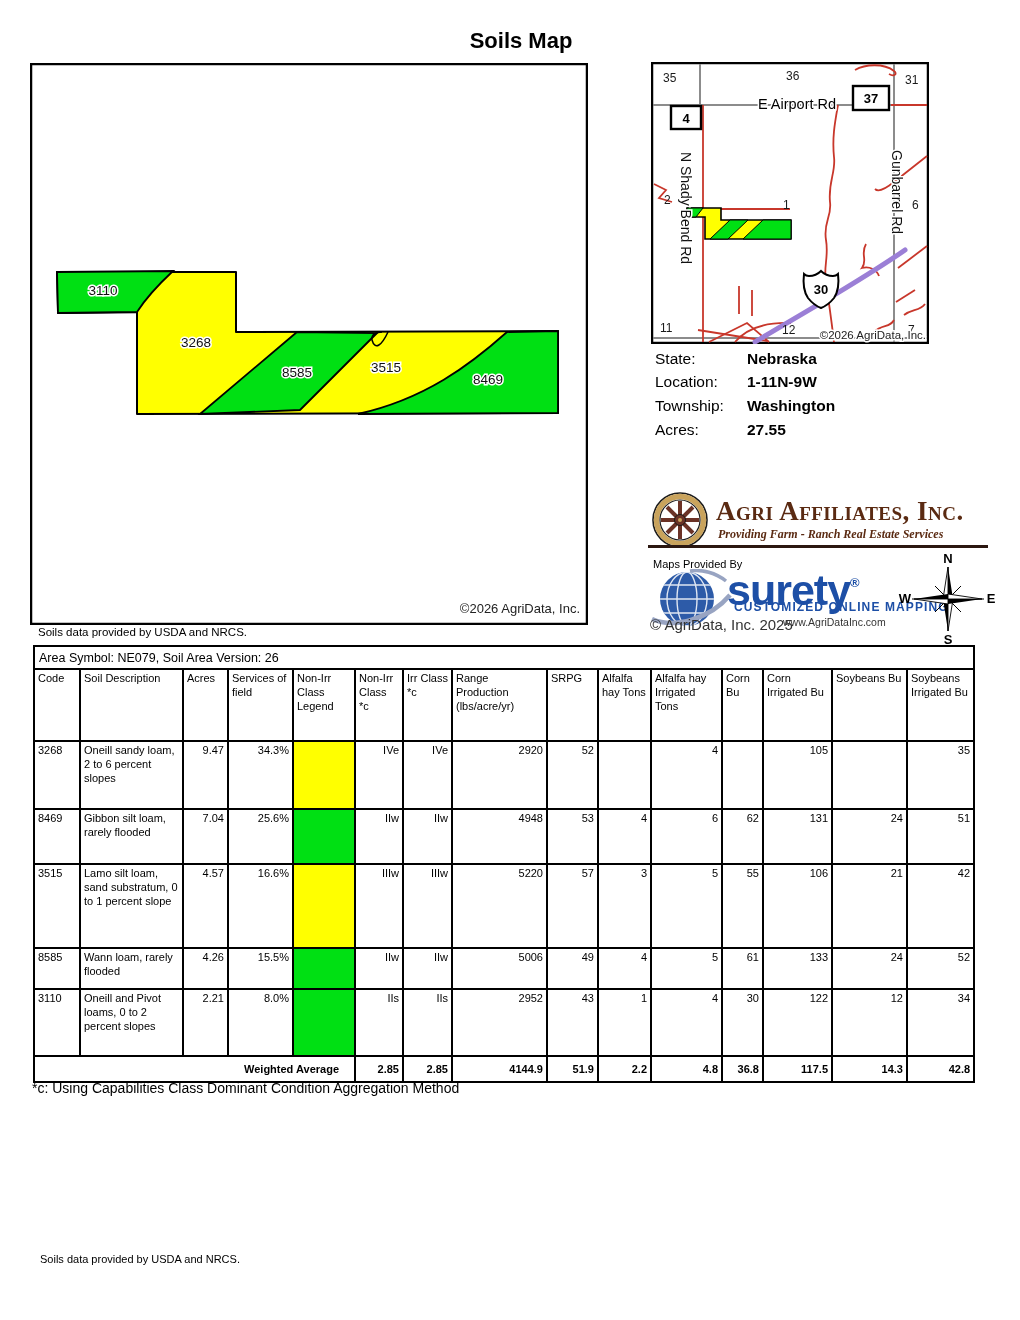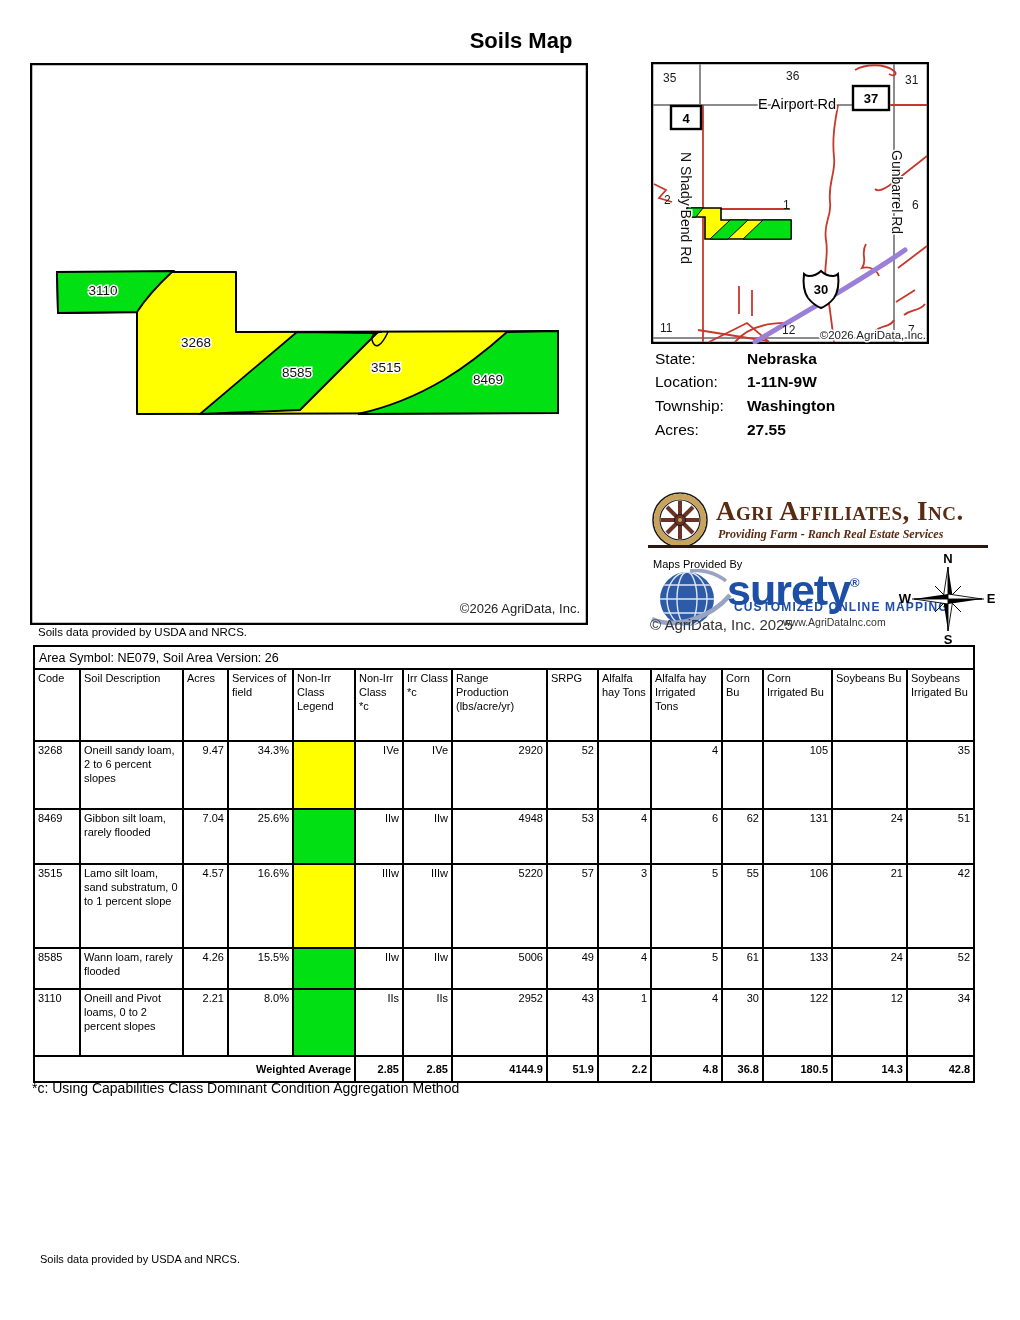--- a/index.html
+++ b/index.html
@@ -30,21 +30,21 @@
   #footnote{left:32px;top:1080px;font-size:14px;}
   #footer-note{left:40px;top:1253px;font-size:11px;}
   
   #soil-table{left:33px;top:645px;}
   table{border-collapse:collapse;table-layout:fixed;width:940px;font-size:11px;}
   td,th{border:2px solid #000;padding:2px 3px;vertical-align:top;overflow:hidden;}
   th{font-weight:normal;text-align:left;line-height:1.25;}
   td.num{text-align:right;}
   td.txt{text-align:left;line-height:1.25;}
   tr.wa td{font-weight:bold;vertical-align:middle;}
-  td.wa-label{text-align:right;padding-right:3px;}
+  td.wa-label{text-align:right;padding-right:15px;}
   td.area-cell{font-size:12.5px;padding:3px 4px;vertical-align:middle;}
   svg text{font-family:"Liberation Sans",sans-serif;}
   .halo{paint-order:stroke;stroke:#fff;stroke-width:3px;}
 </style>
 </head>
 <body>
 
 <div id="page">
 
   <div id="title" class="abs">Soils Map</div>
@@ -355,21 +355,21 @@
       </tr>
       <tr class="wa" style="height:26px">
         <td class="wa-label" colspan="5">Weighted Average</td>
         <td class="num">2.85</td>
         <td class="num">2.85</td>
         <td class="num">4144.9</td>
         <td class="num">51.9</td>
         <td class="num">2.2</td>
         <td class="num">4.8</td>
         <td class="num">36.8</td>
-        <td class="num">180.5</td>
+        <td class="num">117.5</td>
         <td class="num">14.3</td>
         <td class="num">42.8</td>
       </tr>
     </tbody>
       </table>
   </div>
 
   <div id="footnote" class="abs">*c: Using Capabilities Class Dominant Condition Aggregation Method</div>
   <div id="footer-note" class="abs">Soils data provided by USDA and NRCS.</div>
 

